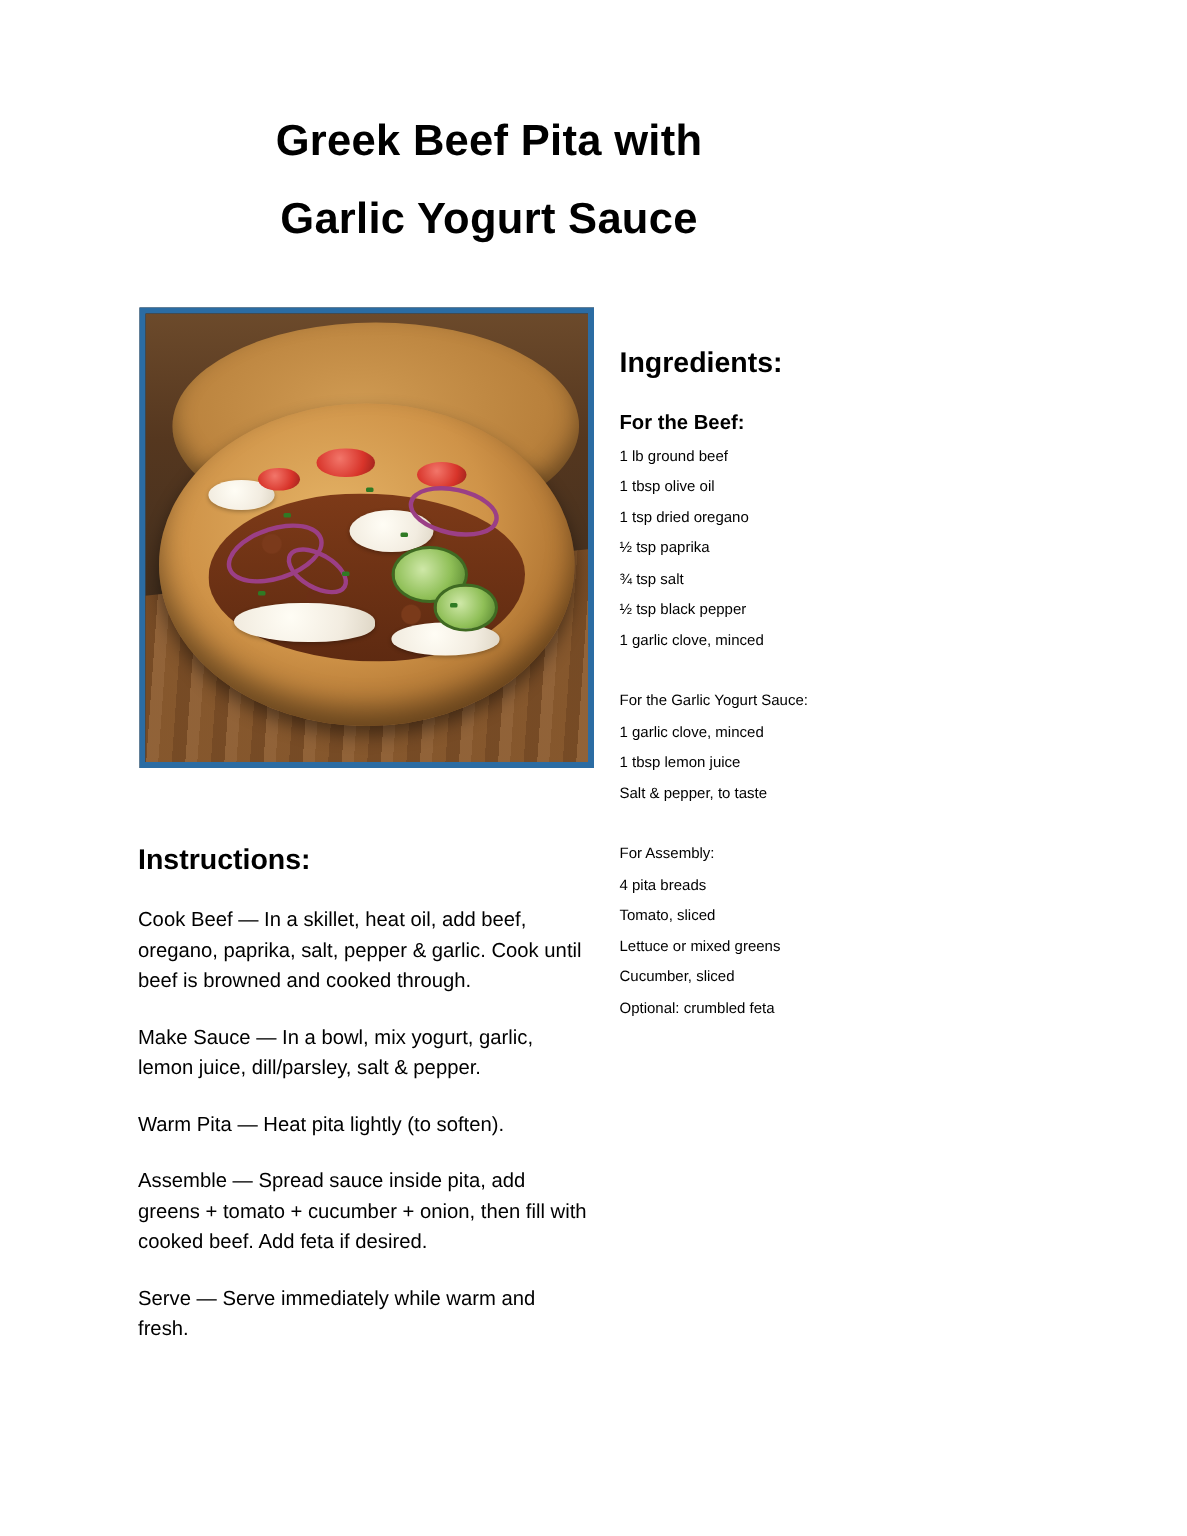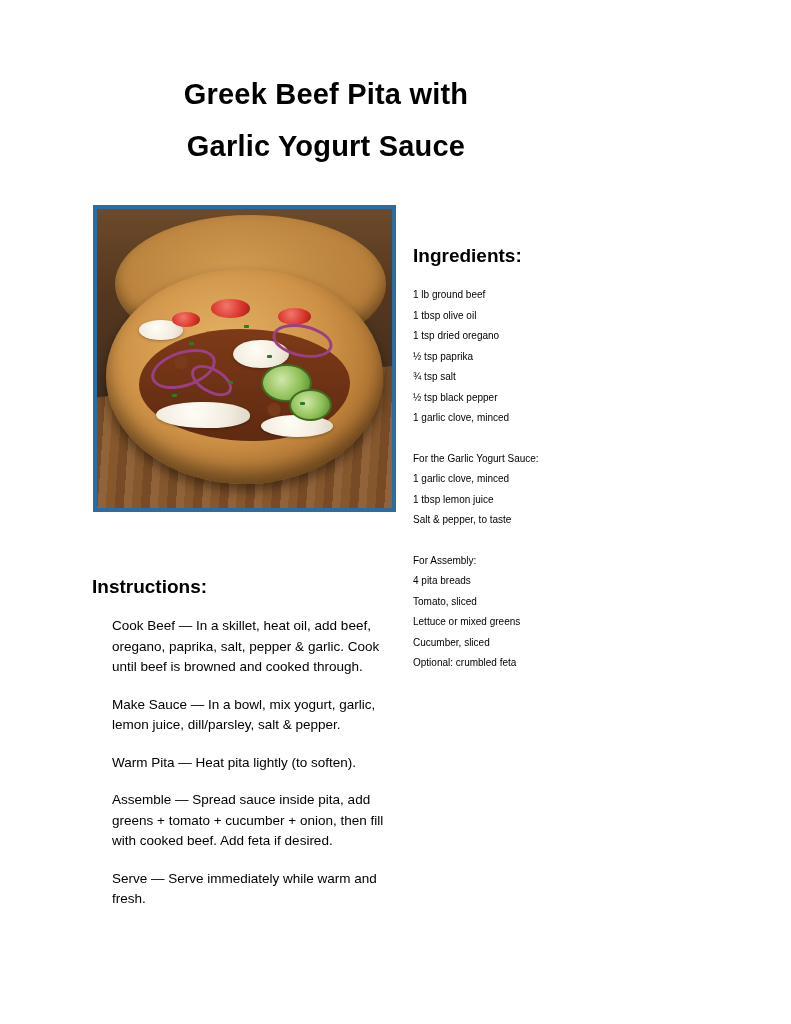--- a/index.html
+++ b/index.html
@@ -161,38 +161,38 @@
   .instructions {
     position: absolute;
     left: 92px;
     top: 563px;
     width: 300px;
   }
   .section-heading {
     font-size: 19px;
     font-weight: bold;
     color: #000;
-    margin: 13px 0 18px 0;
+    margin: 0 0 18px 0;
   }
   .sub-heading {
     font-size: 13.5px;
     font-weight: bold;
     margin: 0 0 2px 0;
     line-height: 20.5px;
   }
   .line {
     font-size: 10px;
     line-height: 20.5px;
     margin: 0;
     color: #000;
   }
   .group { margin-bottom: 20px; }
   .group:last-child { margin-bottom: 0; }
 
-  .step { margin-bottom: 17px; margin-left: 20px; }
+  .step { margin-bottom: 17px; }
   .step:last-child { margin-bottom: 0; }
   .step p {
     margin: 0;
     font-size: 13.5px;
     line-height: 20.5px;
   }
 </style>
 </head>
 <body>
 
@@ -228,20 +228,21 @@
         <div class="herb" style="left:70%;top:62%;"></div>
         <div class="herb" style="left:50%;top:26%;"></div>
       </div>
     </div>
   </div>
 
   <div class="ingredients">
     <div class="section-heading">Ingredients:</div>
 
     <div class="group">
+      <div class="sub-heading">For the Beef:</div>
       <p class="line">1 lb ground beef</p>
       <p class="line">1 tbsp olive oil</p>
       <p class="line">1 tsp dried oregano</p>
       <p class="line">½ tsp paprika</p>
       <p class="line">¾ tsp salt</p>
       <p class="line">½ tsp black pepper</p>
       <p class="line">1 garlic clove, minced</p>
     </div>
 
     <div class="group">

